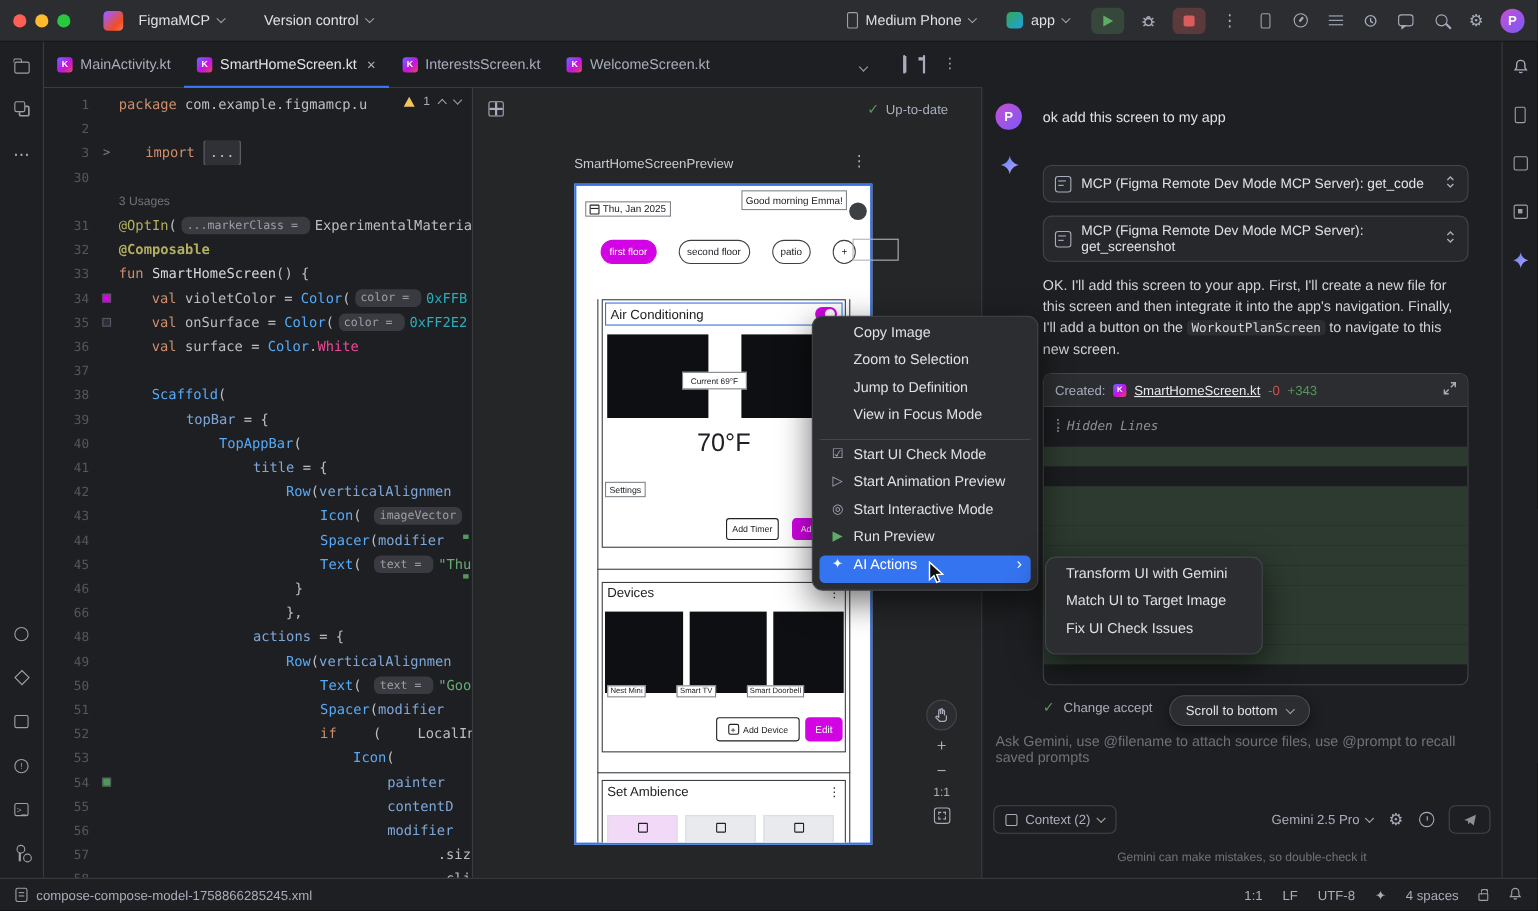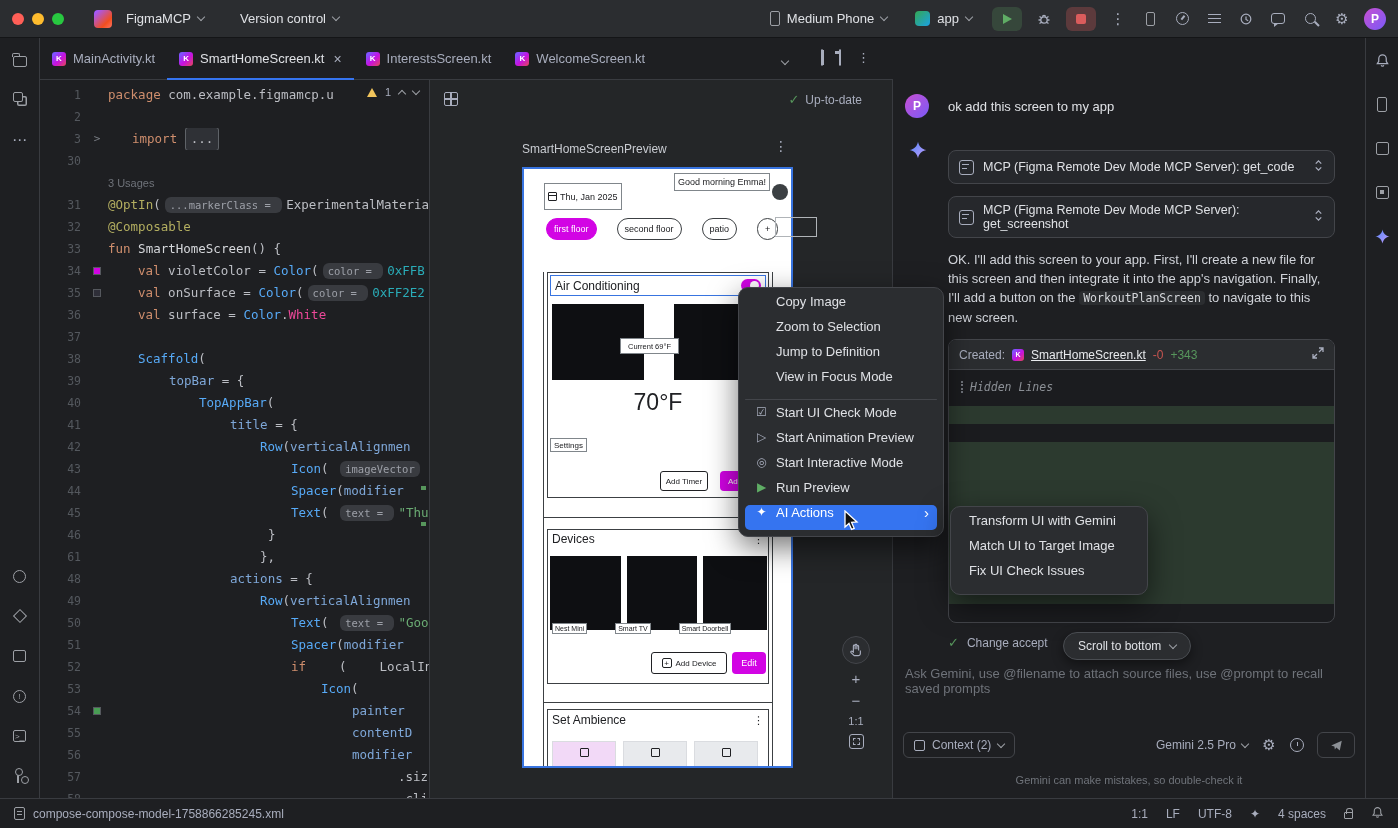--- a/index.html
+++ b/index.html
@@ -435,21 +435,21 @@
             <span class="pl">ExperimentalMateria</span>
           </span>
         </div>
 
         <div class="eline">
           <span class="lnum">32</span>
           <span class="gut">
             
             
           </span>
-          <span class="ecode" style="padding-left: 0px;">
+          <span class="ecode" style="padding-left: 0px; font-weight: bold;">
 
           <span class="ann">@Composable</span>
           </span>
         </div>
 
         <div class="eline">
           <span class="lnum">33</span>
           <span class="gut">
             
             
@@ -638,21 +638,21 @@
             
             
           </span>
           <span class="ecode" style="padding-left: 160px;">
 
           <span class="pl">}</span>
           </span>
         </div>
 
         <div class="eline">
-          <span class="lnum">61</span>
+          <span class="lnum">66</span>
           <span class="gut">
             
             
           </span>
           <span class="ecode" style="padding-left: 152px;">
 
           <span class="pl">},</span>
           </span>
         </div>
 
@@ -814,21 +814,21 @@
   <div class="abs preview">
     <span class="pv-grid"></span>
     <div class="pv-status">
       <span class="pv-check">✓</span>
       <span>Up-to-date</span>
     </div>
     <div class="pv-title">SmartHomeScreenPreview</div>
     <span class="pv-kebab">⋮</span>
 
     <div class="phone">
-      <div class="pos chipb" style="left:20px;top:14px;height:27px">
+      <div class="pos chipb" style="left:8px;top:14px;height:14px">
         <span class="cal"></span>
         <span>Thu, Jan 2025</span>
       </div>
       <div class="pos chipb" style="left:150px;top:4px;height:18px">
         <span>Good morning Emma!</span>
       </div>
       <span class="pos ph-avatar" style="left:248px;top:15px"></span>
 
       <div class="ph-tabs">
 

